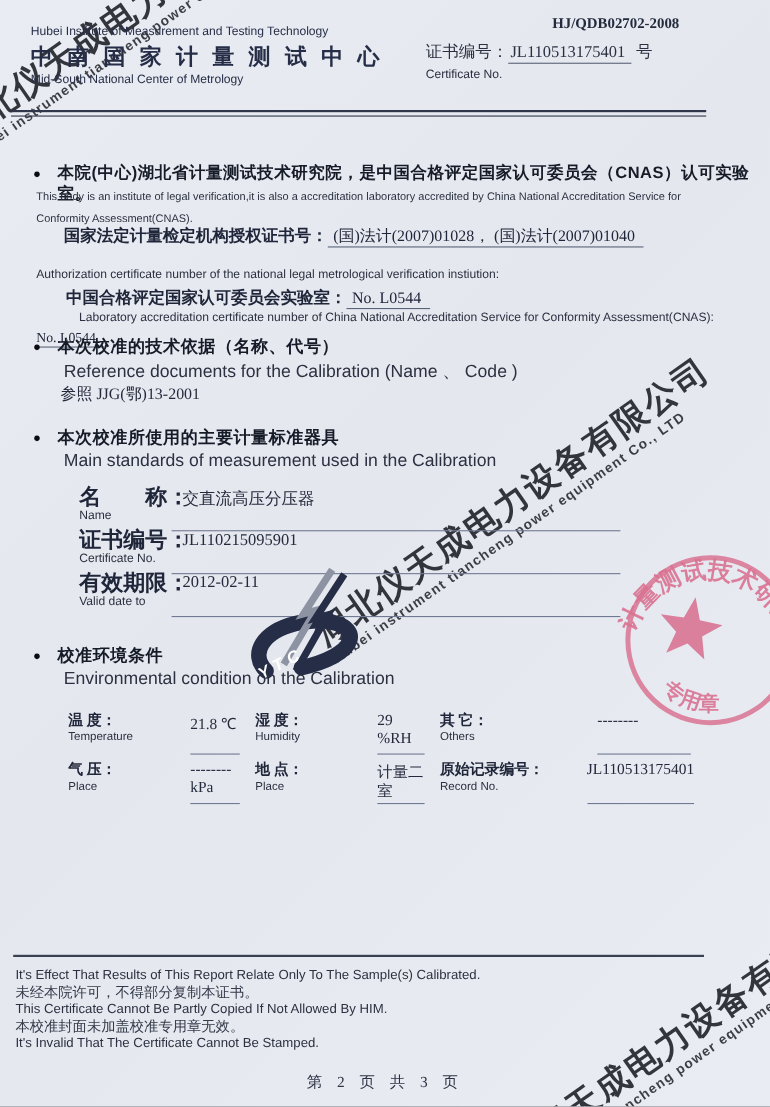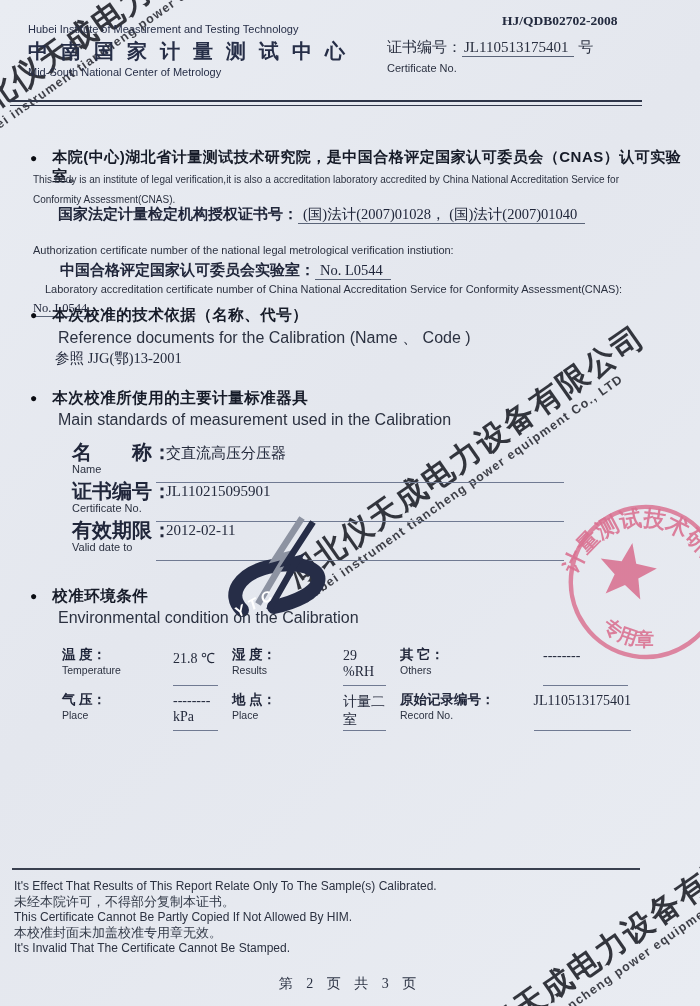--- a/index.html
+++ b/index.html
@@ -103,21 +103,21 @@
     <span class="title-cn" style="font-size:15px;">本院(中心)湖北省计量测试技术研究院，是中国合格评定国家认可委员会（CNAS）认可实验室。</span>
   </div>
   <div class="just-en" style="top:170px;">This body is an institute  of  legal  verification,it is also a accreditation laboratory accredited by China National Accreditation Service for Conformity Assessment(CNAS).</div>
   <div class="label-row" style="left:58px; top:205px;">
     <span class="lbl">国家法定计量检定机构授权证书号：</span><span class="ul">(国)法计(2007)01028， (国)法计(2007)01040</span>
   </div>
   <div class="small-en" style="left:33px; top:244px;">Authorization certificate number of the national legal metrological verification instiution:</div>
   <div class="label-row" style="left:60px; top:261px;">
     <span class="lbl">中国合格评定国家认可委员会实验室：</span><span class="ul">No. L0544</span>
   </div>
-  <div class="small-en" style="left:45px; top:283px; width:620px;">Laboratory accreditation certificate number of China National Accreditation Service for Conformity Assessment(CNAS):</div>
+  <div class="small-en" style="left:29px; top:283px; width:620px;text-align:right;">Laboratory accreditation certificate number of China National Accreditation Service for Conformity Assessment(CNAS):</div>
   <div class="label-row" style="left:33px; top:298px;">
     <span class="ul" style="font-size:12.5px; padding-left:0;">No. L0544</span>
   </div>
 
   <div class="sec-title" style="top:305px;">
     <span class="bullet">●</span>
     <span class="title-cn">本次校准的技术依据（名称、代号）</span>
   </div>
   <div class="sub-en" style="left:58px; top:328px;">Reference documents for the Calibration (Name 、 Code )</div>
   <div class="ref-content">参照 JJG(鄂)13-2001</div>
@@ -180,21 +180,21 @@
     <div class="env-cell">
       <div class="env-label">
         <span class="cn">温 度：</span>
         <span class="en">Temperature</span>
       </div>
       <div class="env-value">21.8 ℃</div>
     </div>
     <div class="env-cell">
       <div class="env-label">
         <span class="cn">湿 度：</span>
-        <span class="en">Results</span>
+        <span class="en">Humidity</span>
       </div>
       <div class="env-value">29 %RH</div>
     </div>
     <div class="env-cell">
       <div class="env-label wide">
         <span class="cn">其 它：</span>
         <span class="en">Others</span>
       </div>
       <div class="env-value">--------</div>
     </div>

